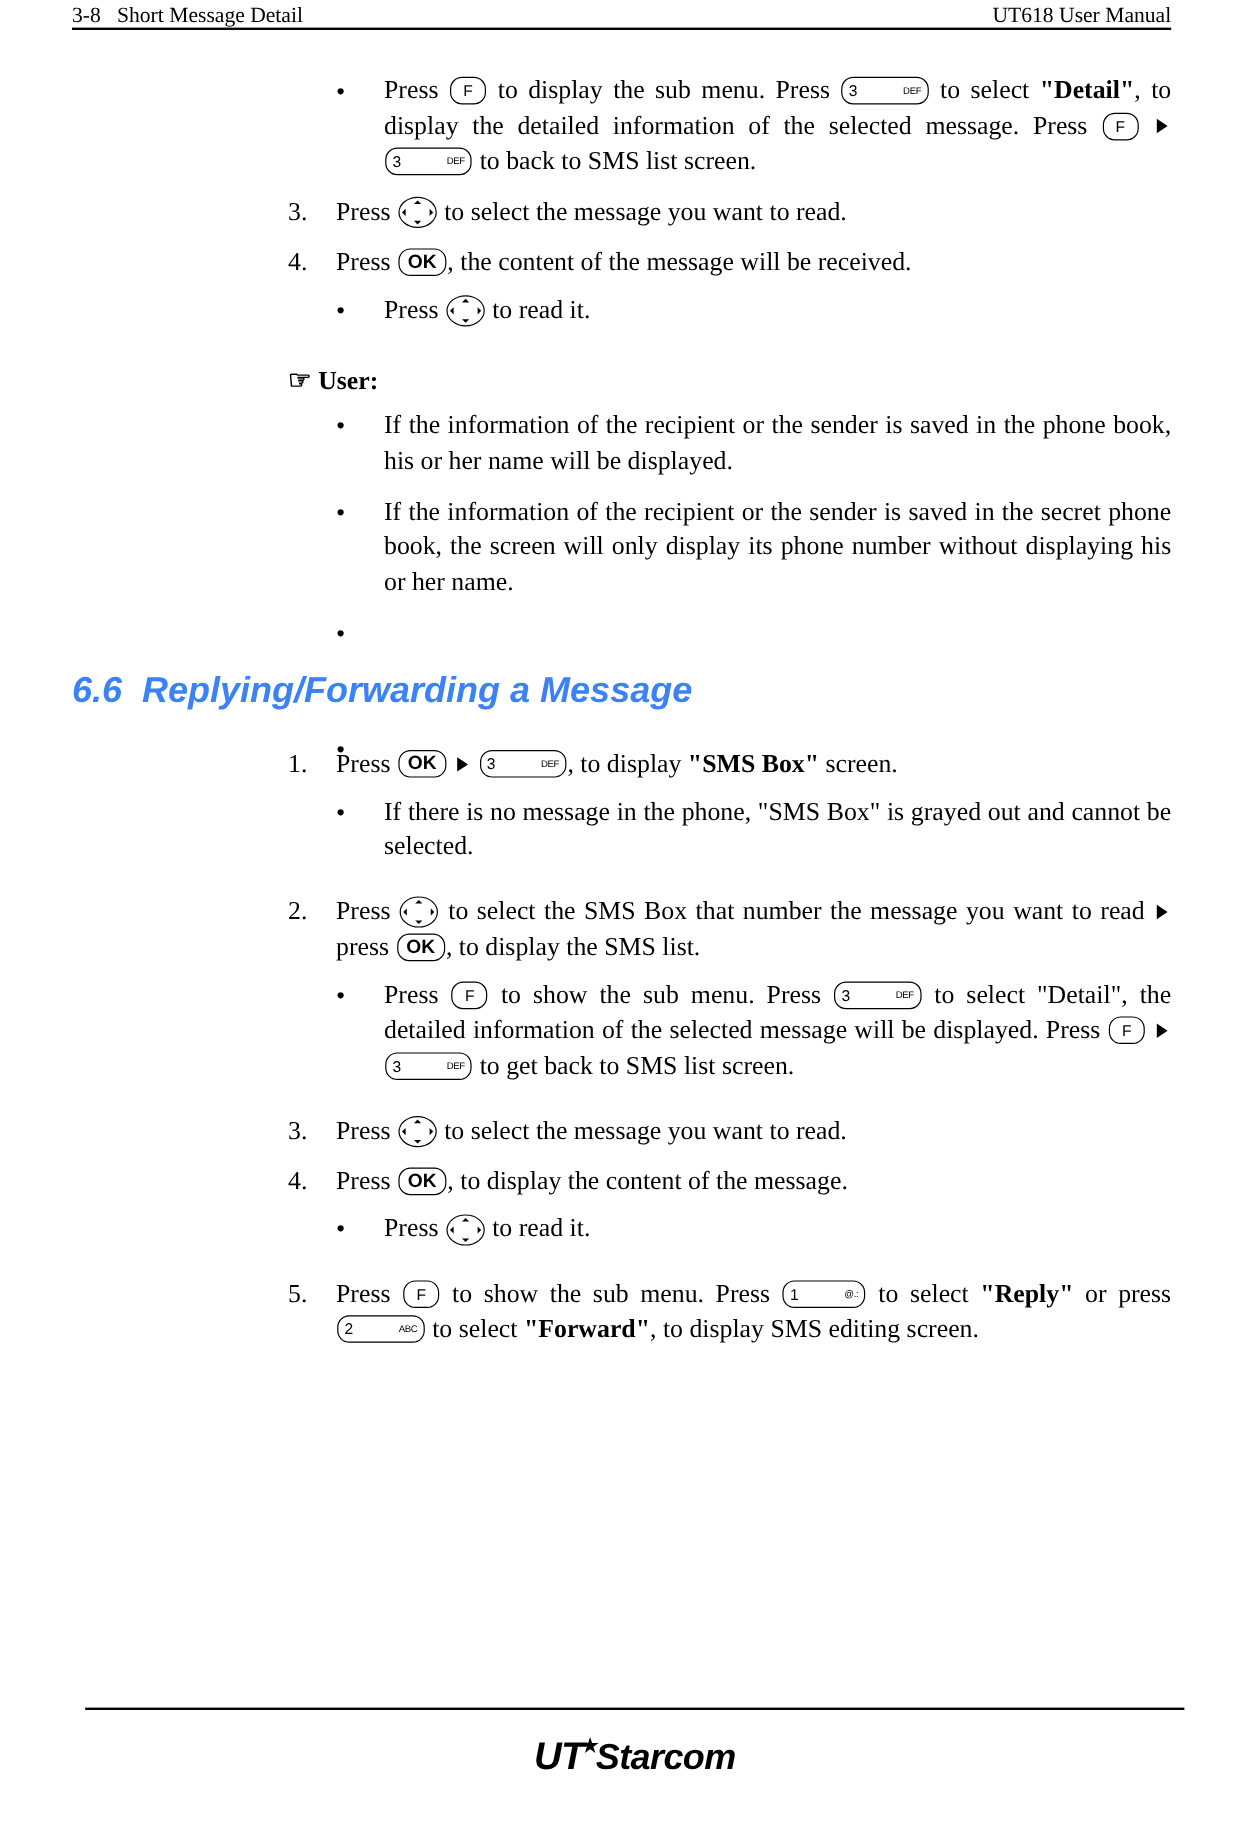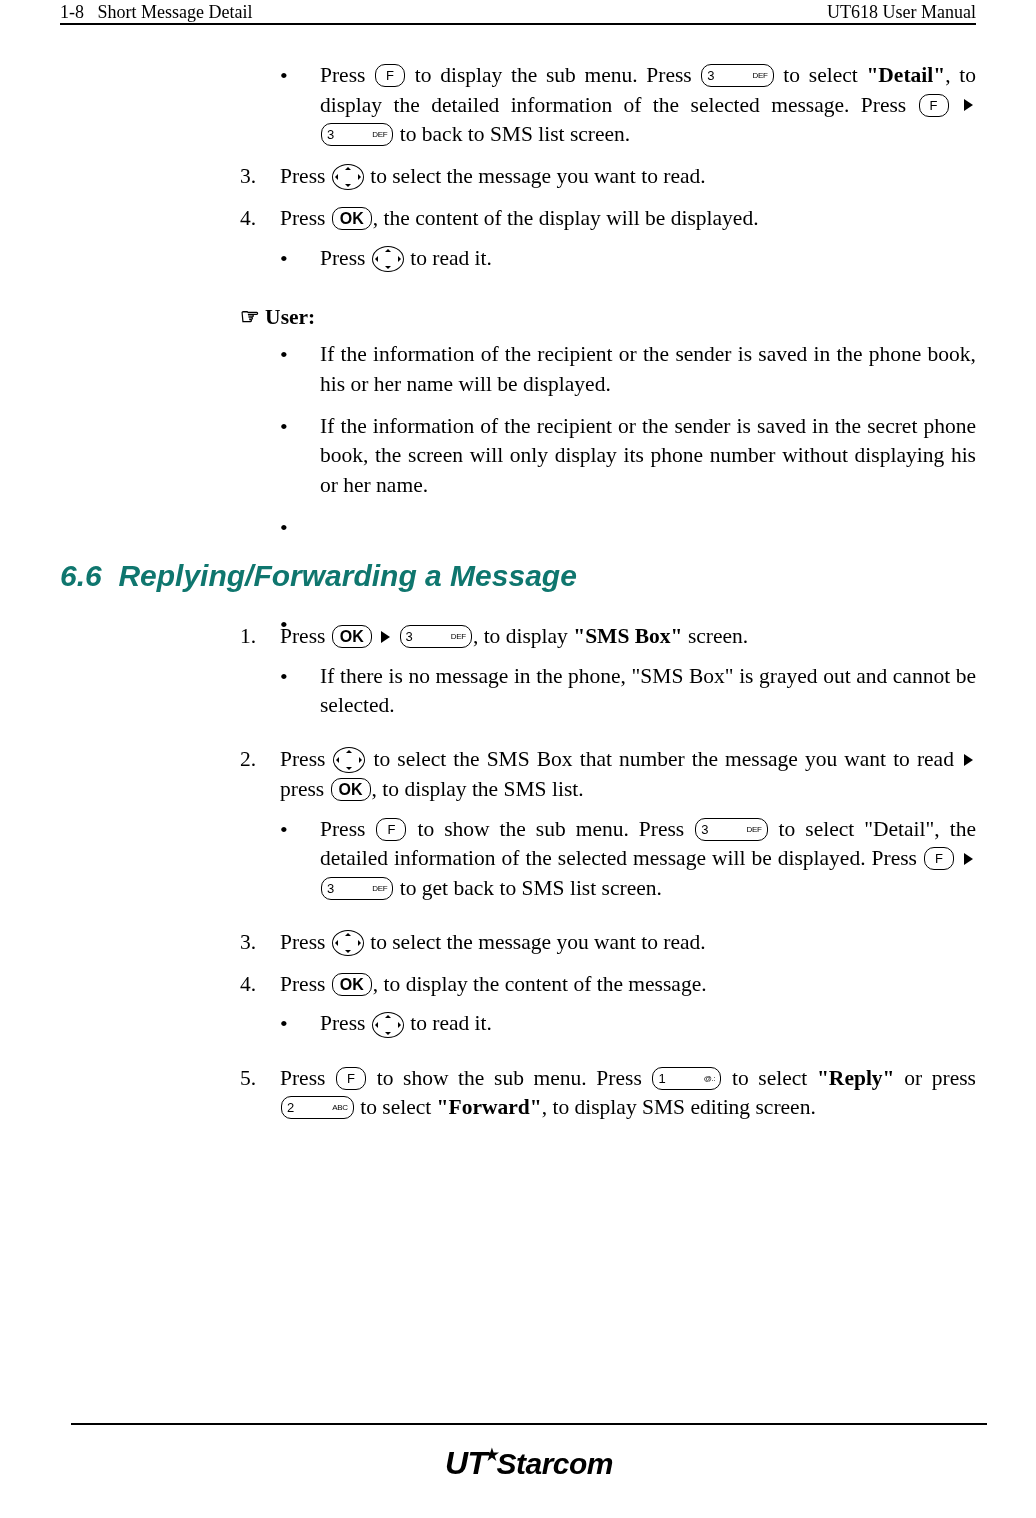--- a/index.html
+++ b/index.html
@@ -58,21 +58,21 @@
   .nested { padding-left: 40px; }
   .note-line {
     font-weight: bold;
     padding: 4px 0 8px 0;
   }
   h2.section {
     font-family: Arial, Helvetica, sans-serif;
     font-weight: bold;
     font-style: italic;
     font-size: 30px;
-    color: #0f766e;
+    color: #3b82f6;
     margin: 30px 0 14px -180px;
     padding-left: 0;
   }
   .key {
     display: inline-block;
     vertical-align: middle;
     border: 1.5px solid #000;
     border-radius: 10px;
     min-width: 28px;
     height: 21px;
@@ -153,21 +153,21 @@
     font-style: normal;
   }
   .hand { font-size: 22px; }
 </style>
 </head>
 <body>
 
 <div class="page">
   <div class="header-bar">
     <div>
-      <span>1-8</span>&nbsp;&nbsp;&nbsp;<span>Short Message Detail</span>
+      <span>3-8</span>&nbsp;&nbsp;&nbsp;<span>Short Message Detail</span>
     </div>
     <div>UT618 User Manual</div>
   </div>
 
   <div class="content">
 
     <div class="nested">
       <ul class="bullet">
         <li><span class="dot">•</span>
           <span>Press </span><span class="key fkey">F</span><span> to display the sub menu. Press </span><span class="key"><span>3</span><span class="sub">DEF</span></span><span> to select </span><span class="bold">"Detail"</span><span>, to display the detailed information of the selected message. Press </span><span class="key fkey">F</span>
@@ -175,21 +175,21 @@
           <span class="key"><span>3</span><span class="sub">DEF</span></span><span> to back to SMS list screen.</span>
         </li>
       </ul>
     </div>
 
     <ol class="num">
       <li><span class="marker">3.</span>
         <span>Press </span><span class="key nav"><span class="side-l"></span><span class="side-r"></span></span><span> to select the message you want to read.</span>
       </li>
       <li><span class="marker">4.</span>
-        <span>Press </span><span class="key ok">OK</span><span>, the content of the display will be displayed.</span>
+        <span>Press </span><span class="key ok">OK</span><span>, the content of the message will be received.</span>
         <ul class="bullet" style="padding-top:10px">
           <li><span class="dot">•</span>
             <span>Press </span><span class="key nav"><span class="side-l"></span><span class="side-r"></span></span><span> to read it.</span>
           </li>
         </ul>
       </li>
     </ol>
 
     <div class="note-line">
       <span class="hand">☞</span> <span>User:</span>

